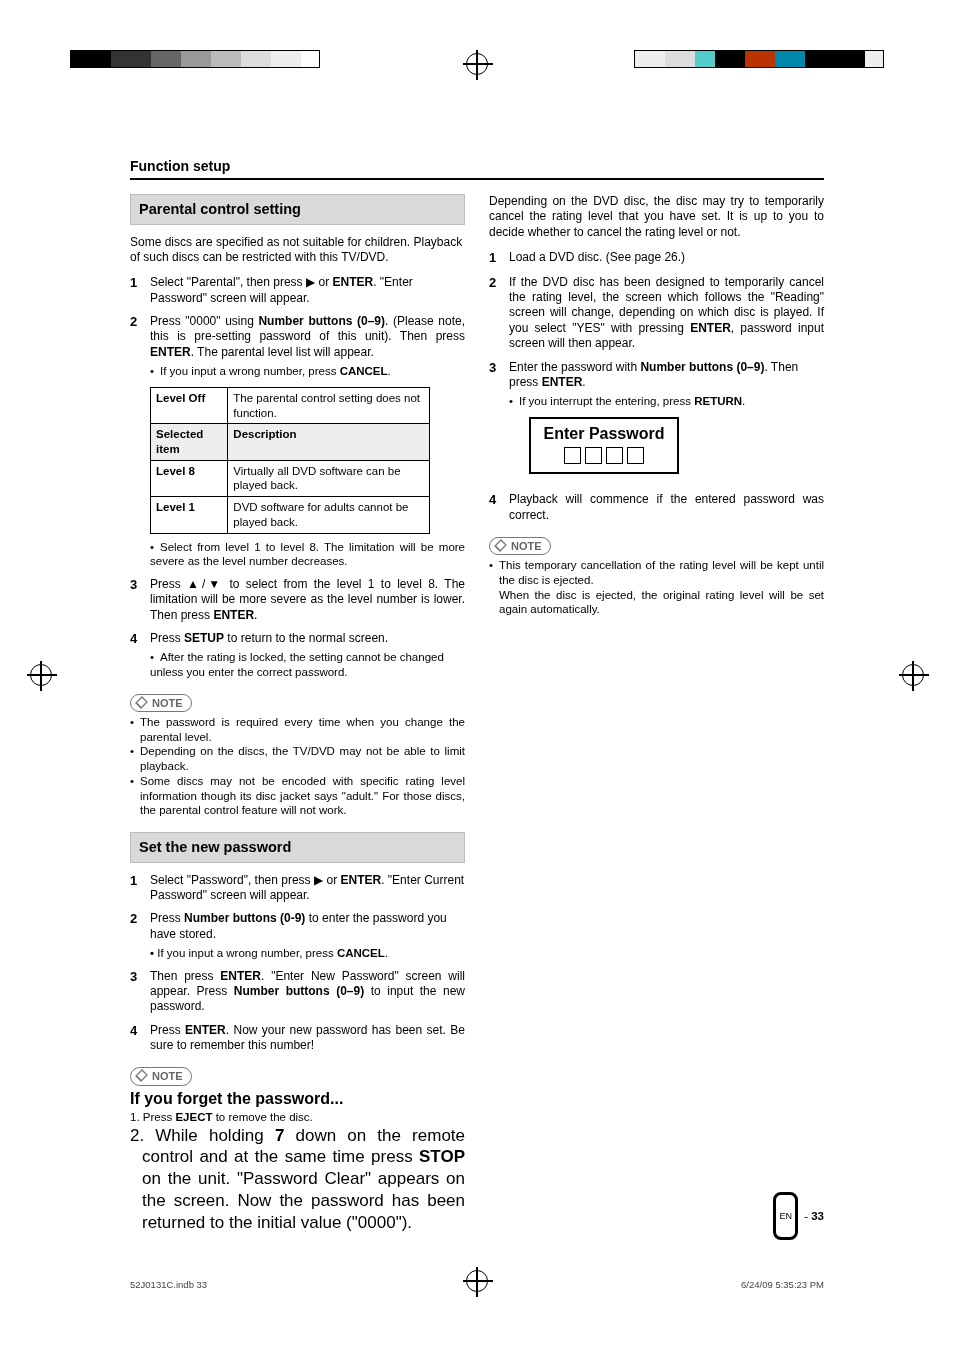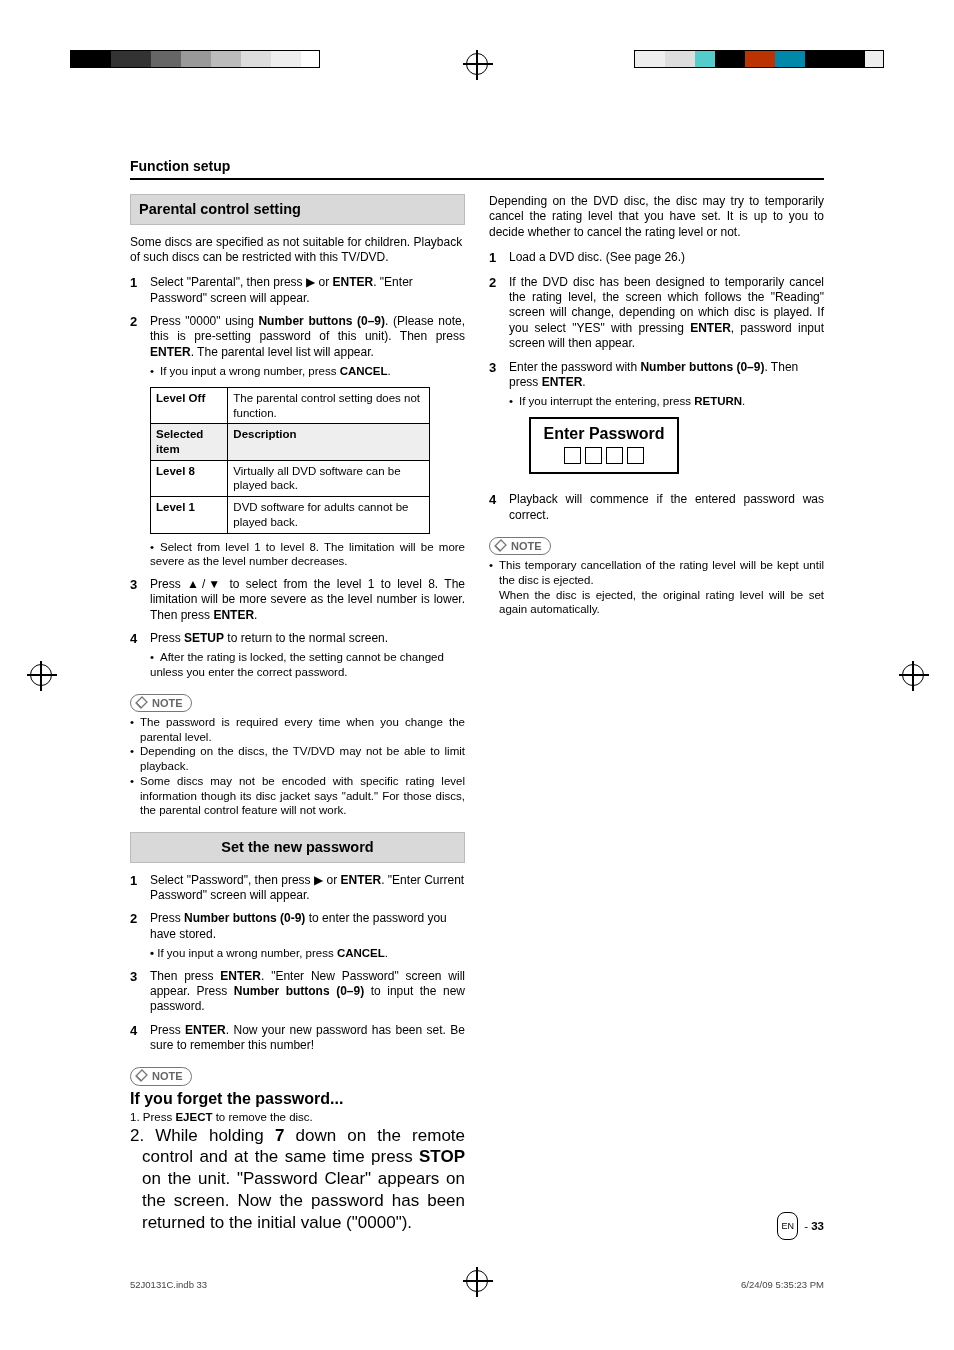--- a/index.html
+++ b/index.html
@@ -68,21 +68,21 @@
   .forget-heading { font-weight:bold; font-size:16px; margin-bottom:1px; }
   .pwbox {
     border:2px solid #000; width:150px; margin:8px 0 10px 20px; text-align:center;
   }
   .pwbox .pwtitle { font-size:16px; font-weight:bold; padding:5px 0 3px 0; }
   .pwboxes { display:flex; justify-content:center; gap:4px; padding:0 0 8px 0; }
   .pwboxes span { width:17px; height:17px; border:1.5px solid #000; }
   .just { text-align:justify; }
 
   .footer { position:absolute; right:130px; bottom:110px; font-size:11.5px; }
-  .footer .circ { display:inline-block; border:1px solid #000000; border-radius:8px; font-size:9px; padding:8px 3px; margin-right:3px; vertical-align:1px;}
+  .footer .circ { display:inline-block; border:3px solid #000000; border-radius:8px; font-size:9px; padding:16px 3px; margin-right:3px; vertical-align:1px;}
   .print-footer { position:absolute; left:130px; right:130px; bottom:60px; display:flex; justify-content:space-between; font-size:9.5px; color:#444; }
   .bottom-cross { position:absolute; left:50%; bottom:58px; width:22px; height:22px; margin-left:-11px; border:1.5px solid #000; border-radius:50%; }
   .bottom-cross:before, .bottom-cross:after { content:""; position:absolute; background:#000; }
   .bottom-cross:before { left:50%; top:-4px; width:1.5px; height:30px; margin-left:-0.75px; }
   .bottom-cross:after { top:50%; left:-4px; height:1.5px; width:30px; margin-top:-0.75px; }
   b { font-weight:bold; }
 </style>
 </head>
 <body>
 
@@ -174,21 +174,21 @@
         <li>
             <span class="blt">•</span>
             <span class="just">Depending on the discs, the TV/DVD may not be able to limit playback.</span>
           </li>
         <li>
             <span class="blt">•</span>
             <span class="just">Some discs may not be encoded with specific rating level information though its disc jacket says "adult." For those discs, the parental control feature will not work.</span>
           </li>
       </ul>
 
-      <div class="section-bar" style="margin-top:14px;text-align:center;">Set the new password</div>
+      <div class="section-bar" style="margin-top:14px;">Set the new password</div>
 
       <ol class="steps">
         <li>
           <span class="num">1</span>
           <div class="body">
             <span>Select "Password", then press </span>▶<span> or </span><b>ENTER</b><span>. "Enter Current Password" screen will appear.</span>
           </div>
         </li>
         <li>
           <span class="num">2</span>

